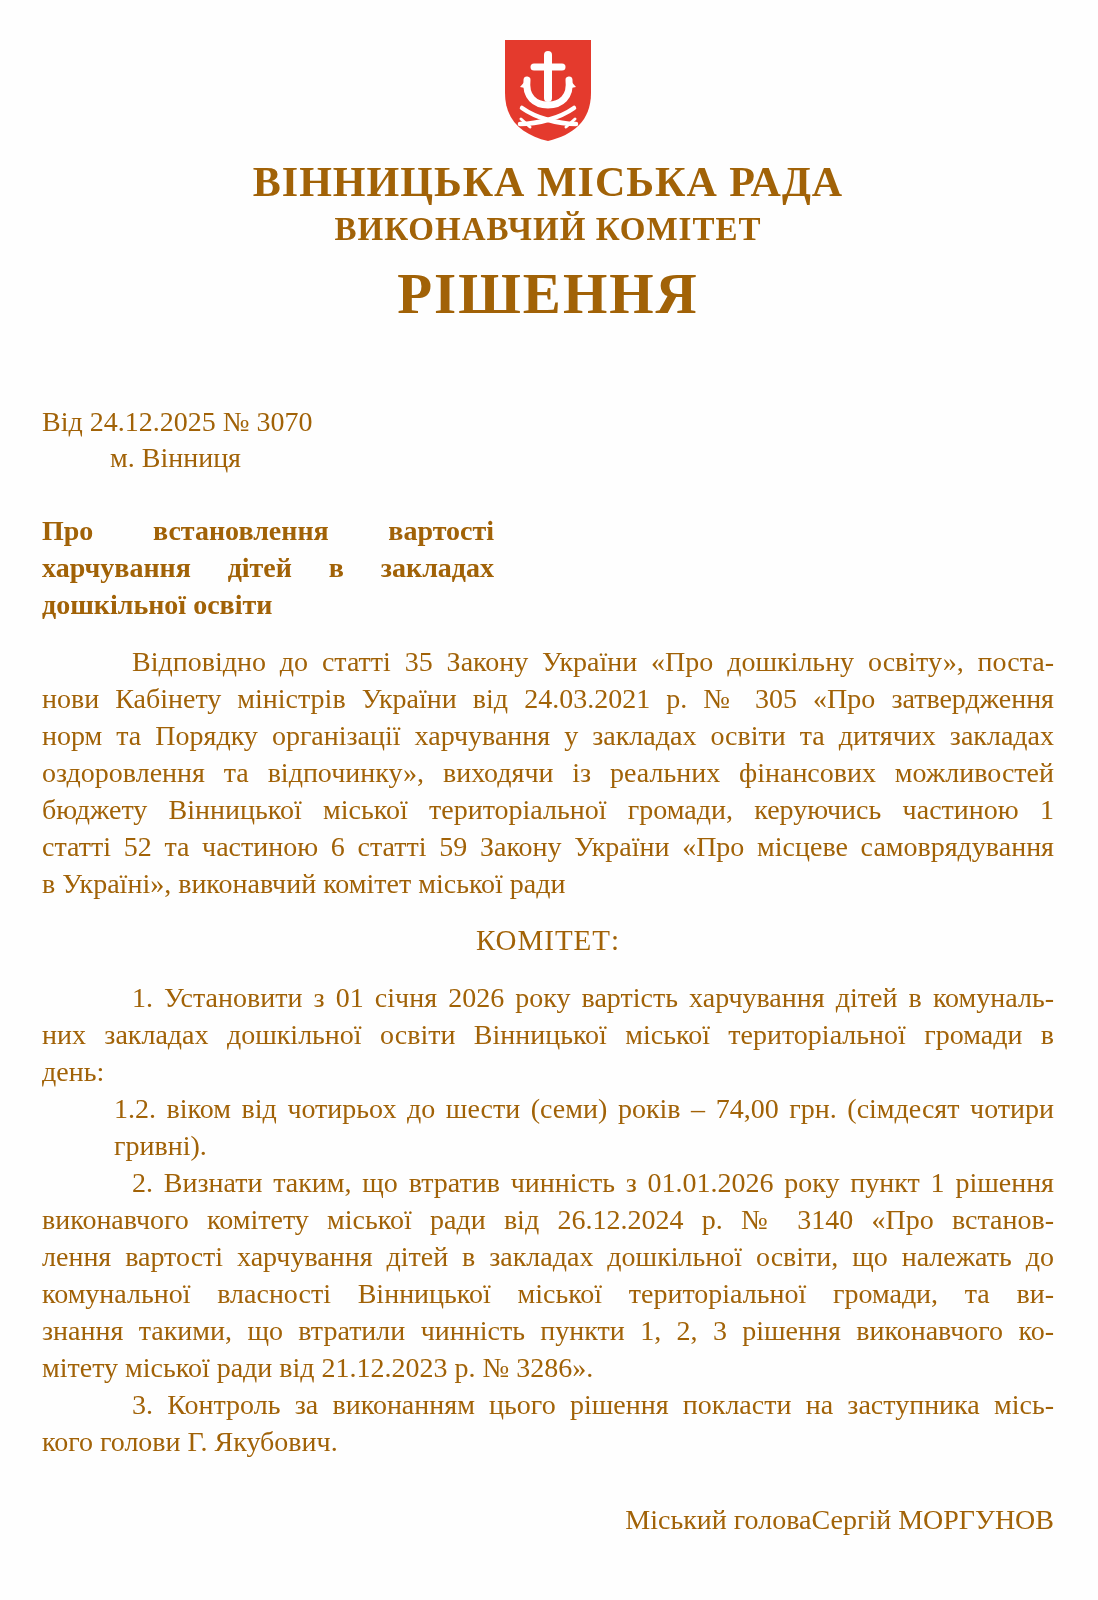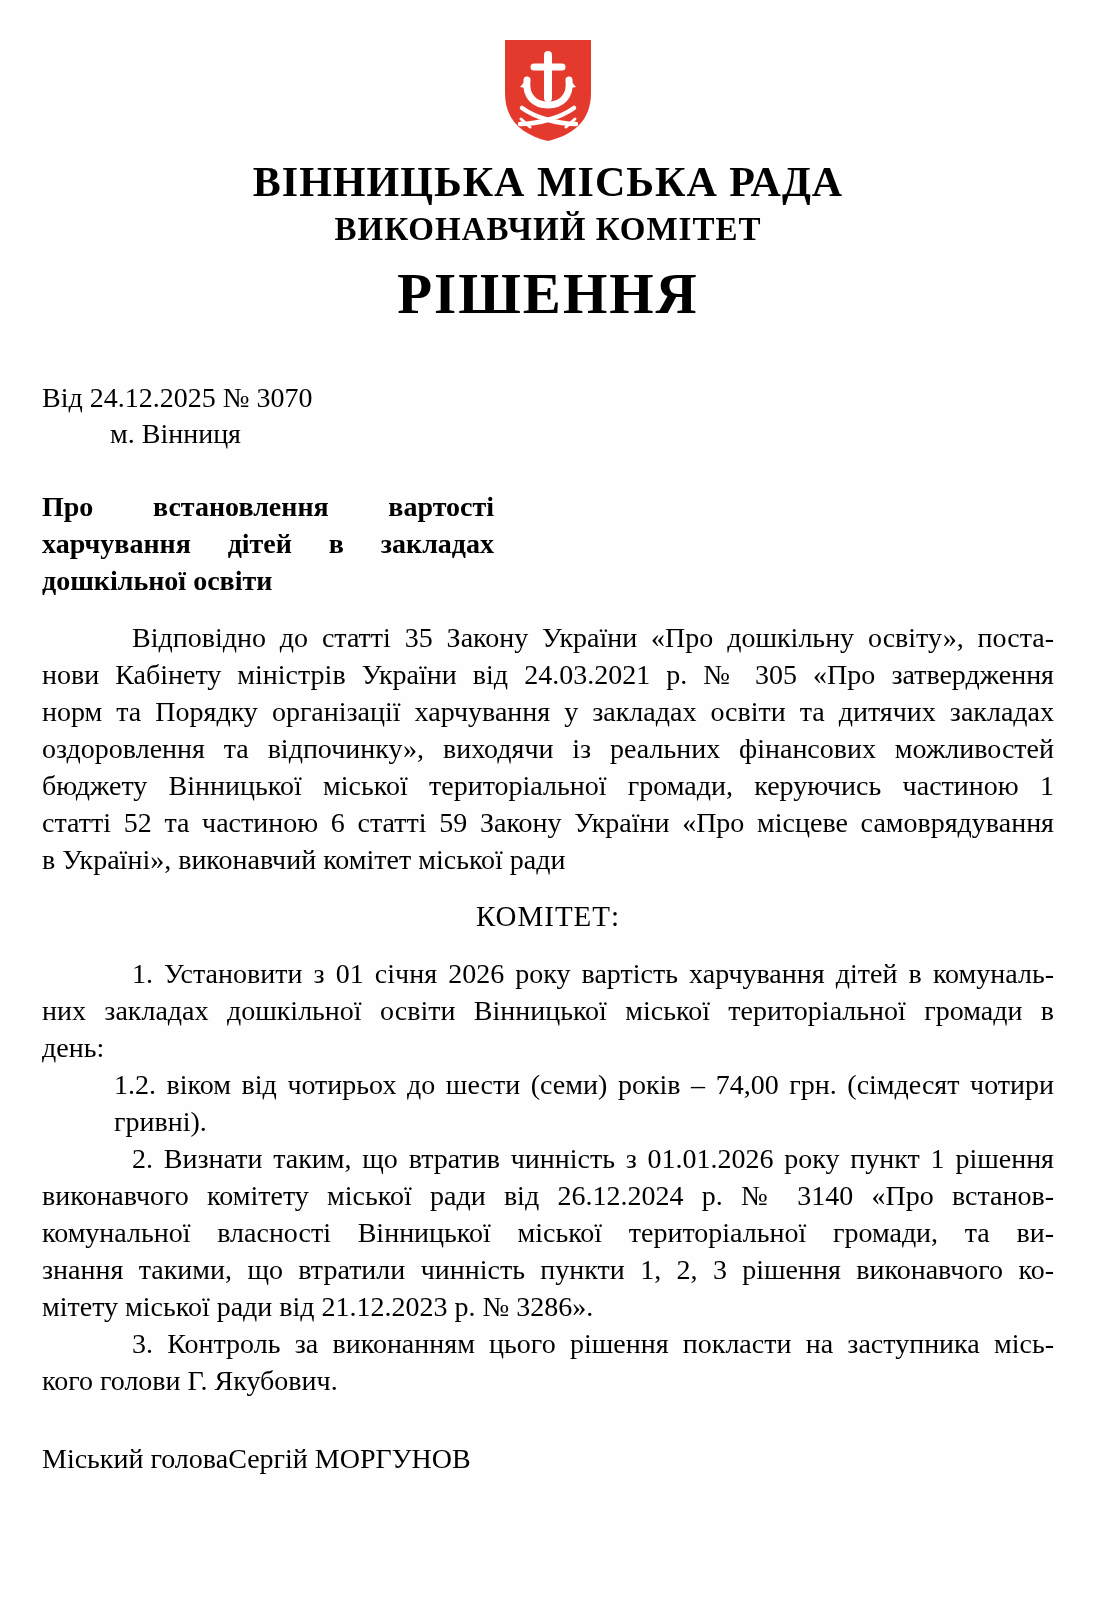--- a/index.html
+++ b/index.html
@@ -1,39 +1,39 @@
 <!DOCTYPE html>
 <html lang="uk"><head>
 <meta charset="utf-8">
 <style>
   html,body{margin:0;padding:0;background:#e9e9e9;}
   .page{
     width:1098px;height:1600px;margin:0 auto;background:#fefefe;
-    font-family:"Liberation Serif","DejaVu Serif",serif;color:#000000;
+    font-family:"Liberation Serif","DejaVu Serif",serif;color:#a16207;
     position:relative;overflow:hidden;box-sizing:border-box;
     padding:30px 44px 0 42px;
   }
   .crest{display:block;margin:6px auto 14px auto;}
   .h-org{text-align:center;font-weight:700;font-size:42px;line-height:48px;margin-top:4px;letter-spacing:1px;}
   .h-com{text-align:center;font-weight:700;font-size:33px;line-height:42px;margin-top:2px;letter-spacing:1px;}
   .h-doc{text-align:center;font-weight:700;font-size:57px;line-height:72px;margin-top:8px;letter-spacing:2px;}
-  .meta{margin-top:50px;font-size:28px;line-height:36px;}
+  .meta{margin-top:74px;font-size:28px;line-height:36px;}
   .meta .city{padding-left:68px;}
   .subject{margin-top:36px;width:452px;font-weight:700;font-size:28px;line-height:37px;}
   .bodytext{margin-top:20px;font-size:28px;}
   .pline{
     text-align:justify;text-align-last:justify;
     line-height:37px;white-space:normal;
   }
   .pline.last{text-align-last:left;}
   .pline.first{text-indent:90px;}
   .subitem{margin-left:72px;}
   .resolved{text-align:center;font-size:29px;line-height:37px;margin:20px 0 20px 0;letter-spacing:1px;}
   .sign{
-    display:flex;justify-content:flex-start;align-items:baseline;
+    display:flex;justify-content:flex-end;align-items:baseline;
     margin-top:42px;font-size:28px;line-height:36px;
   }
 </style>
 </head>
 <body>
 
 <div class="page">
 
   <svg class="crest" width="100" height="108" viewBox="0 0 100 108" role="img" aria-label="coat of arms">
     <path d="M7,4 H93 V57 C93,85 75,99 50,105 C25,99 7,85 7,57 Z" fill="#e43a2d"></path>
@@ -90,20 +90,21 @@
 
 
     <div class="subitem">
       <div class="pline">1.2. віком від чотирьох до шести (семи) років – 74,00 грн. (сімдесят чотири</div>
       <div class="pline last">гривні).</div>
     </div>
 
     <div>
       <div class="pline first">2. Визнати таким, що втратив чинність з 01.01.2026 року пункт 1 рішення</div>
       <div class="pline">виконавчого комітету міської ради від 26.12.2024 р. № 3140 «Про встанов-</div>
+      <div class="pline">лення вартості харчування дітей в закладах дошкільної освіти, що належать до</div>
       <div class="pline">комунальної власності Вінницької міської територіальної громади, та ви-</div>
       <div class="pline">знання такими, що втратили чинність пункти 1, 2, 3 рішення виконавчого ко-</div>
       <div class="pline last">мітету міської ради від 21.12.2023 р. № 3286».</div>
     </div>
 
     <div>
       <div class="pline first">3. Контроль за виконанням цього рішення покласти на заступника місь-</div>
       <div class="pline last">кого голови Г. Якубович.</div>
     </div>
 

